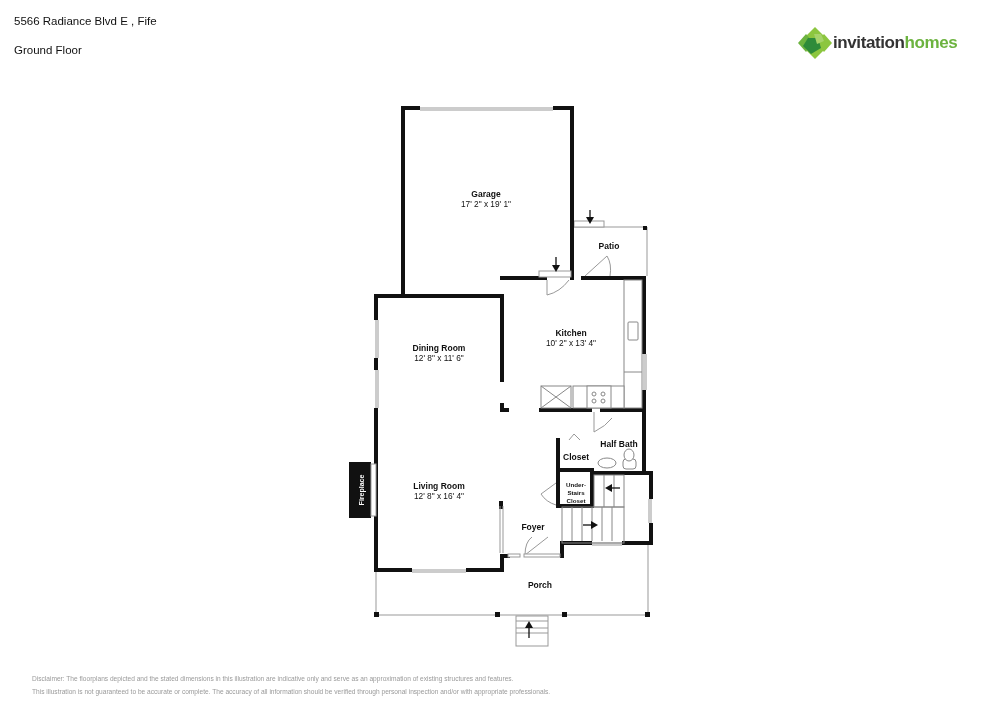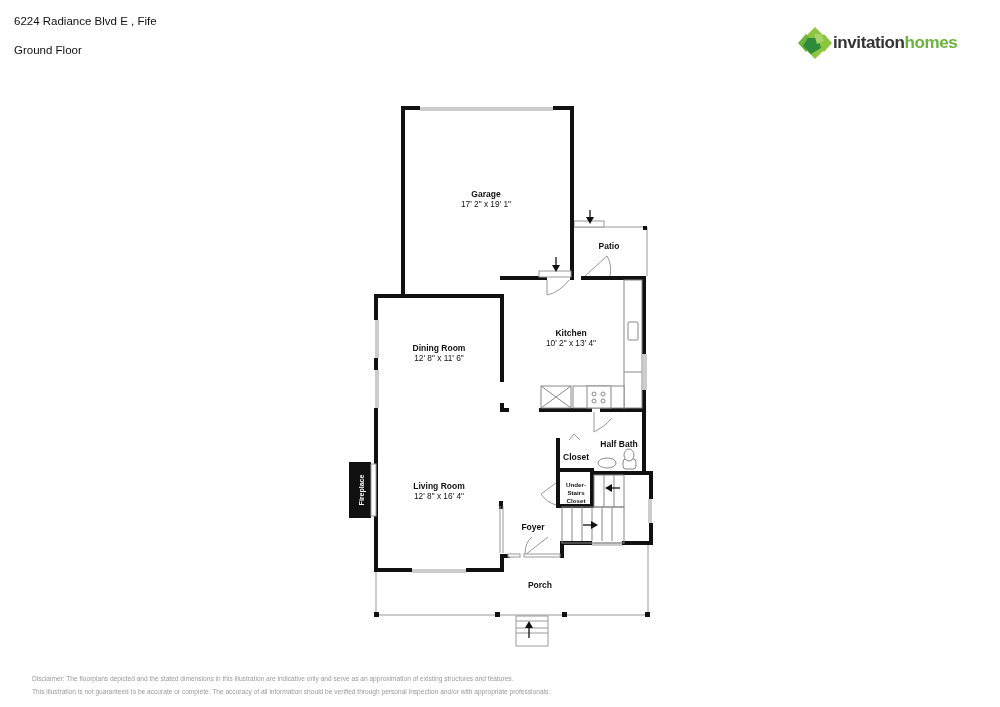--- a/index.html
+++ b/index.html
@@ -12,21 +12,21 @@
   .disc { position:absolute; left:32px; font-size:6.6px; color:#9a9a9a; }
   svg#plan { position:absolute; left:0; top:0; }
   .lbl { font-family:"Liberation Sans", sans-serif; fill:#111; text-anchor:middle; }
   .lbl-b { font-weight:bold; font-size:8.5px; }
   .lbl-d { font-size:8.3px; }
   .lbl-s { font-weight:bold; font-size:6.2px; }
 </style>
 </head>
 <body>
 
-<div class="hdr" style="top:15px;">6224 Radiance Blvd E , Fife</div>
+<div class="hdr" style="top:15px;">5566 Radiance Blvd E , Fife</div>
 <div class="hdr" style="top:44px;text-align:center;">Ground Floor</div>
 
 <div class="logo">
   <svg width="36" height="34" viewBox="0 0 36 34">
     <polygon points="18,1 27,10 18,19 9,10" fill="#8cc63f"></polygon>
     <polygon points="27,8 35,17 27,26 19,17" fill="#8cc63f"></polygon>
     <polygon points="9,8 17,17 9,26 1,17" fill="#6cb33f"></polygon>
     <polygon points="18,15 27,24 18,33 9,24" fill="#8cc63f"></polygon>
     <polygon points="11,12 21,12 24,22 14,28 6,20" fill="#2e8b3a"></polygon>
     <polygon points="17,8 24,8 27,15 20,18" fill="#a6d36a"></polygon>

